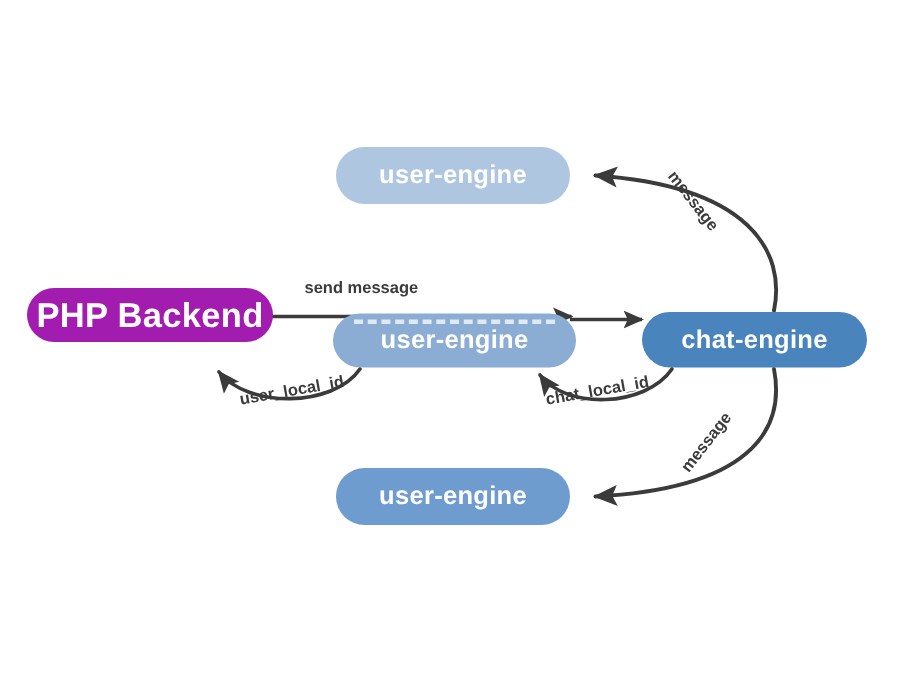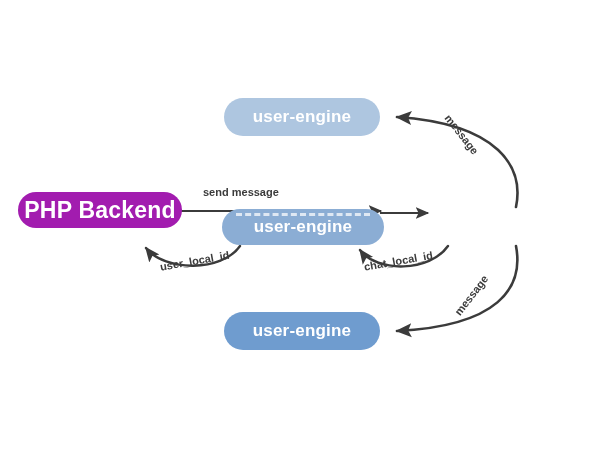--- a/index.html
+++ b/index.html
@@ -92,20 +92,23 @@
 
   <div class="node" style="left:222px; top:209px; width:162px; height:36px; background:#8badd4; font-size:17px;">
     <span class="dash-strip"></span>
     <span class="node-label">user-engine</span>
   </div>
 
   <div class="node" style="left:224px; top:312px; width:156px; height:38px; background:#6f9ccf; font-size:17px;">
     <span class="node-label">user-engine</span>
   </div>
 
+  <div class="node" style="left:428px; top:208px; width:150px; height:37px; background:#4a84bd; font-size:17px;">
+    <span class="node-label">chat-engine</span>
+  </div>
 
   <div class="edge-label" style="left:163px; top:186px; font-size:11px; transform:rotate(0deg); transform-origin:left top;margin-left:40px;">send message</div>
 
   <div class="edge-label" style="left:159px; top:261px; font-size:11px; transform:rotate(-10deg); transform-origin:left top;">user_local_id</div>
 
   <div class="edge-label" style="left:363px; top:261px; font-size:11px; transform:rotate(-10deg); transform-origin:left top;">chat_local_id</div>
 
   <div class="edge-label" style="left:452px; top:112px; font-size:11px; transform:rotate(52deg); transform-origin:left top;">message</div>
 
   <div class="edge-label" style="left:452px; top:310px; font-size:11px; transform:rotate(-52deg); transform-origin:left top;">message</div>

